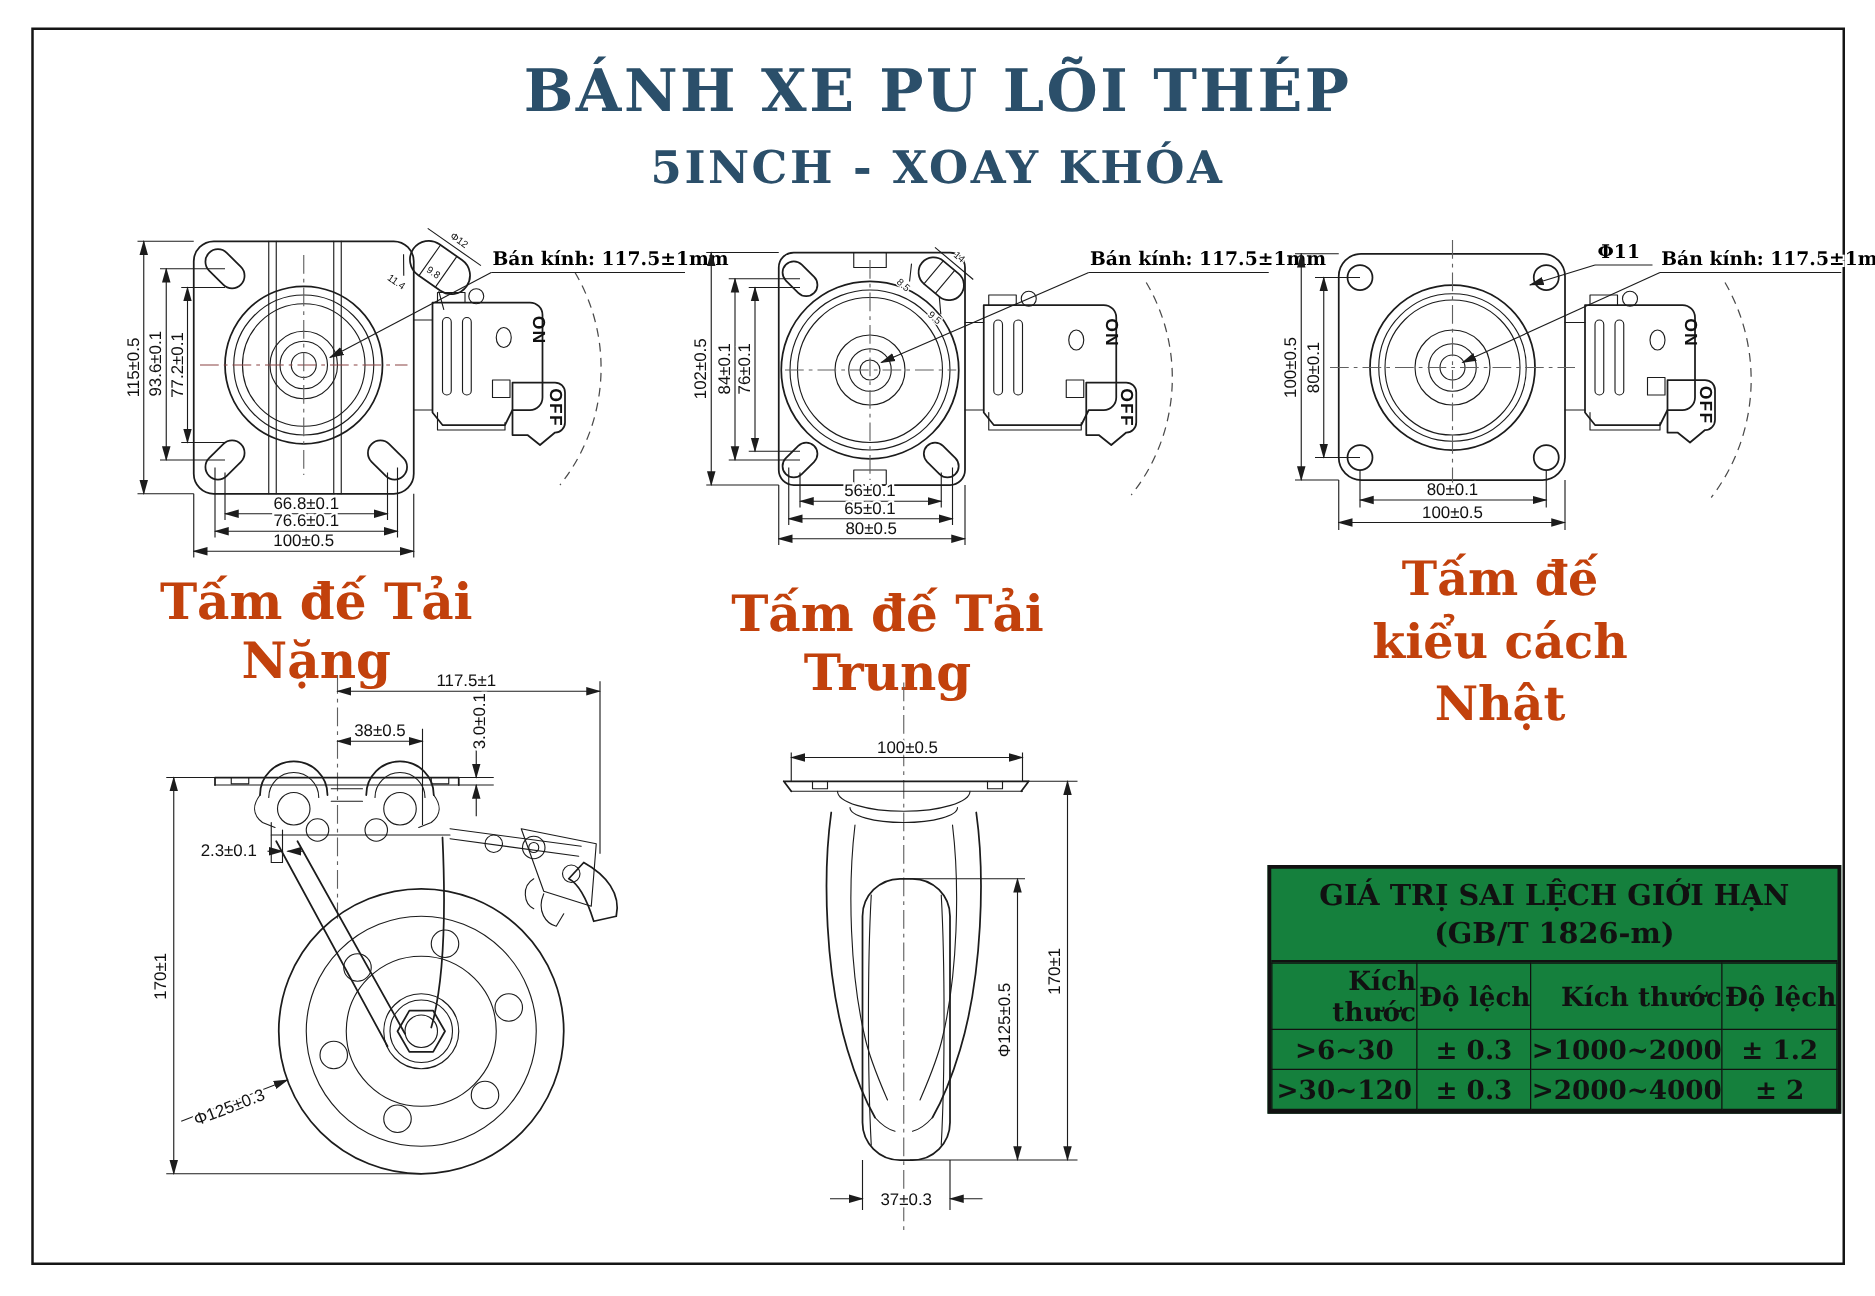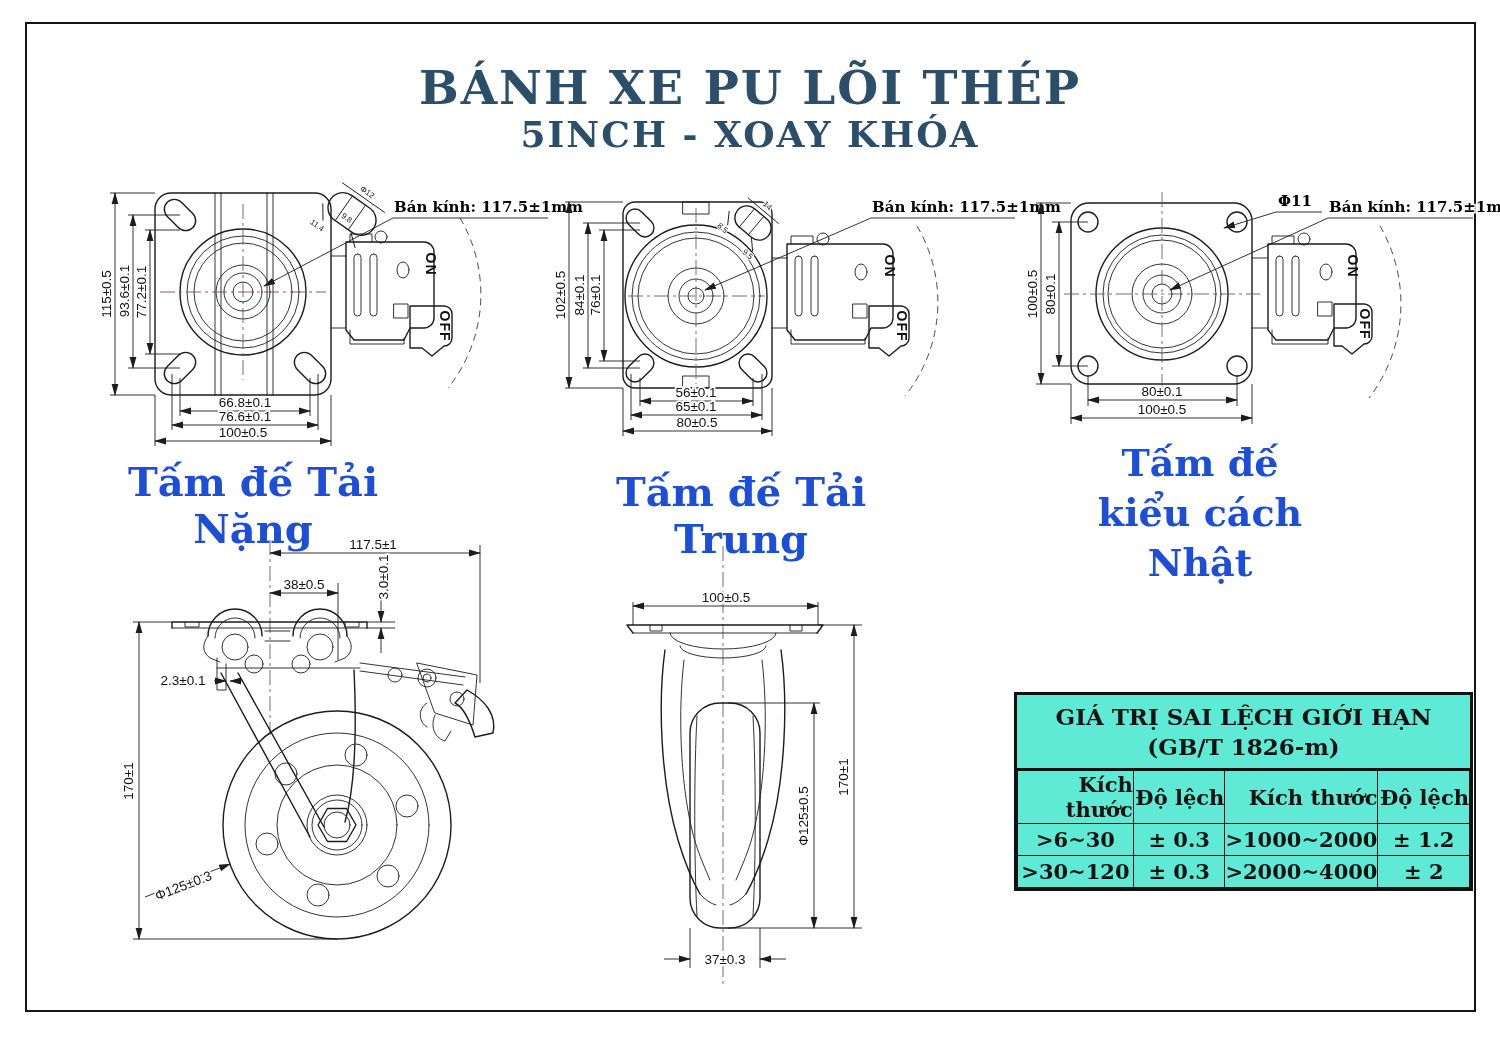--- a/index.html
+++ b/index.html
@@ -1,38 +1,38 @@
 <!DOCTYPE html>
 <html><head>
 <meta charset="utf-8">
 <style>
   html,body{margin:0;padding:0;background:#ffffff;}
   .page{position:relative;width:1500px;height:1037px;background:#fff;overflow:hidden;
         font-family:"Liberation Sans",sans-serif;}
   .frame{position:absolute;left:25px;top:22px;width:1447px;height:986px;border:2px solid #151515;}
   .title-line{position:absolute;left:0;width:100%;text-align:center;
         font-family:"DejaVu Serif","Liberation Serif",serif;font-weight:700;color:#2b4f6a;}
-  #title1{top:46px;font-size:47px;letter-spacing:2px;margin-top:14px;}
+  #title1{top:46px;font-size:47px;letter-spacing:2px;}
   #title2{top:113px;font-size:36px;letter-spacing:2px;}
   .dlabel{position:absolute;text-align:center;font-family:"DejaVu Serif","Liberation Serif",serif;
-        font-weight:700;color:#1d4ed8;font-size:40px;}
+        font-weight:700;color:#c2410c;font-size:40px;}
   svg.draw{position:absolute;overflow:visible;}
   svg text{font-family:"Liberation Sans",sans-serif;}
   .ln{fill:none;stroke:#1c1c1c;stroke-width:1.4;stroke-linejoin:round;stroke-linecap:round;}
   .tn{fill:none;stroke:#1c1c1c;stroke-width:0.9;stroke-linejoin:round;stroke-linecap:round;}
   .dl{stroke:#1c1c1c;stroke-width:0.9;fill:none;}
   .cl{fill:none;stroke:#606060;stroke-width:0.9;stroke-dasharray:15 4 3 4;}
   .clr{fill:none;stroke:#8a4343;stroke-width:0.9;stroke-dasharray:15 4 3 4;}
   .arc{fill:none;stroke:#4a4a4a;stroke-width:1;stroke-dasharray:7 5;}
   .dim{font-size:13.5px;fill:#111;text-anchor:middle;paint-order:stroke;stroke:#fff;stroke-width:3.5px;}
   .tiny{font-size:8px;fill:#111;text-anchor:middle;paint-order:stroke;stroke:#fff;stroke-width:2px;}
   .note{font-family:"DejaVu Serif","Liberation Serif",serif;font-weight:700;font-size:15px;fill:#000;
         paint-order:stroke;stroke:#fff;stroke-width:3px;}
   .onoff{font-weight:700;font-size:14px;fill:#111;letter-spacing:1px;text-anchor:middle;}
-  .tol-table{position:absolute;left:1014px;top:692px;width:459px;border:3px solid #111;background:#5eead4;
+  .tol-table{position:absolute;left:1014px;top:692px;width:459px;border:3px solid #111;background:#15803d;
         font-family:"DejaVu Serif","Liberation Serif",serif;font-weight:700;color:#111;box-sizing:border-box;}
   .tt-title{text-align:center;font-size:23px;line-height:30px;padding:7px 0 6px;border-bottom:2px solid #111;}
   .tol-table table{width:100%;border-collapse:collapse;}
   .tol-table th,.tol-table td{border:1.8px solid #111;text-align:center;font-size:21px;font-weight:700;
         padding:1px 0;height:29px;}
   .tol-table th{height:33px;text-align:right;}
 </style>
 </head>
 <body>
 
@@ -170,21 +170,21 @@
       <text class="onoff" transform="translate(332,88) rotate(90)">ON</text>
       <text class="onoff" transform="translate(344,148) rotate(90)">OFF</text>
     </g>
     <path class="arc" d="M364,48 A150 150 0 0 1 352,218"></path>
     <g>
       <path class="dl" d="M318,40H462"></path>
       <line class="dl" x1="318" y1="40" x2="152" y2="112" marker-end="url(#ar)"></line>
       <text class="note" x="319" y="34">Bán kính: 117.5±1mm</text>
     </g>
   </svg>
-  <div class="dlabel" style="left:571px;top:468px;width:340px">Tấm đế Tải Trung</div>
+  <div class="dlabel" style="left:540px;top:468px;width:340px">Tấm đế Tải Trung</div>
 
   <svg class="draw" style="left:1028px;top:178px" width="470" height="300" viewBox="0 0 470 300">
     <g>
       <rect class="ln" x="43" y="25" width="181" height="181" rx="18"></rect>
       <circle class="ln" cx="134" cy="116" r="66"></circle>
       <circle class="tn" cx="134" cy="116" r="59"></circle>
       <circle class="tn" cx="134" cy="116" r="54"></circle>
       <circle class="tn" cx="134" cy="116" r="30"></circle>
       <circle class="tn" cx="134" cy="116" r="19"></circle>
       <circle class="tn" cx="134" cy="116" r="10"></circle>

